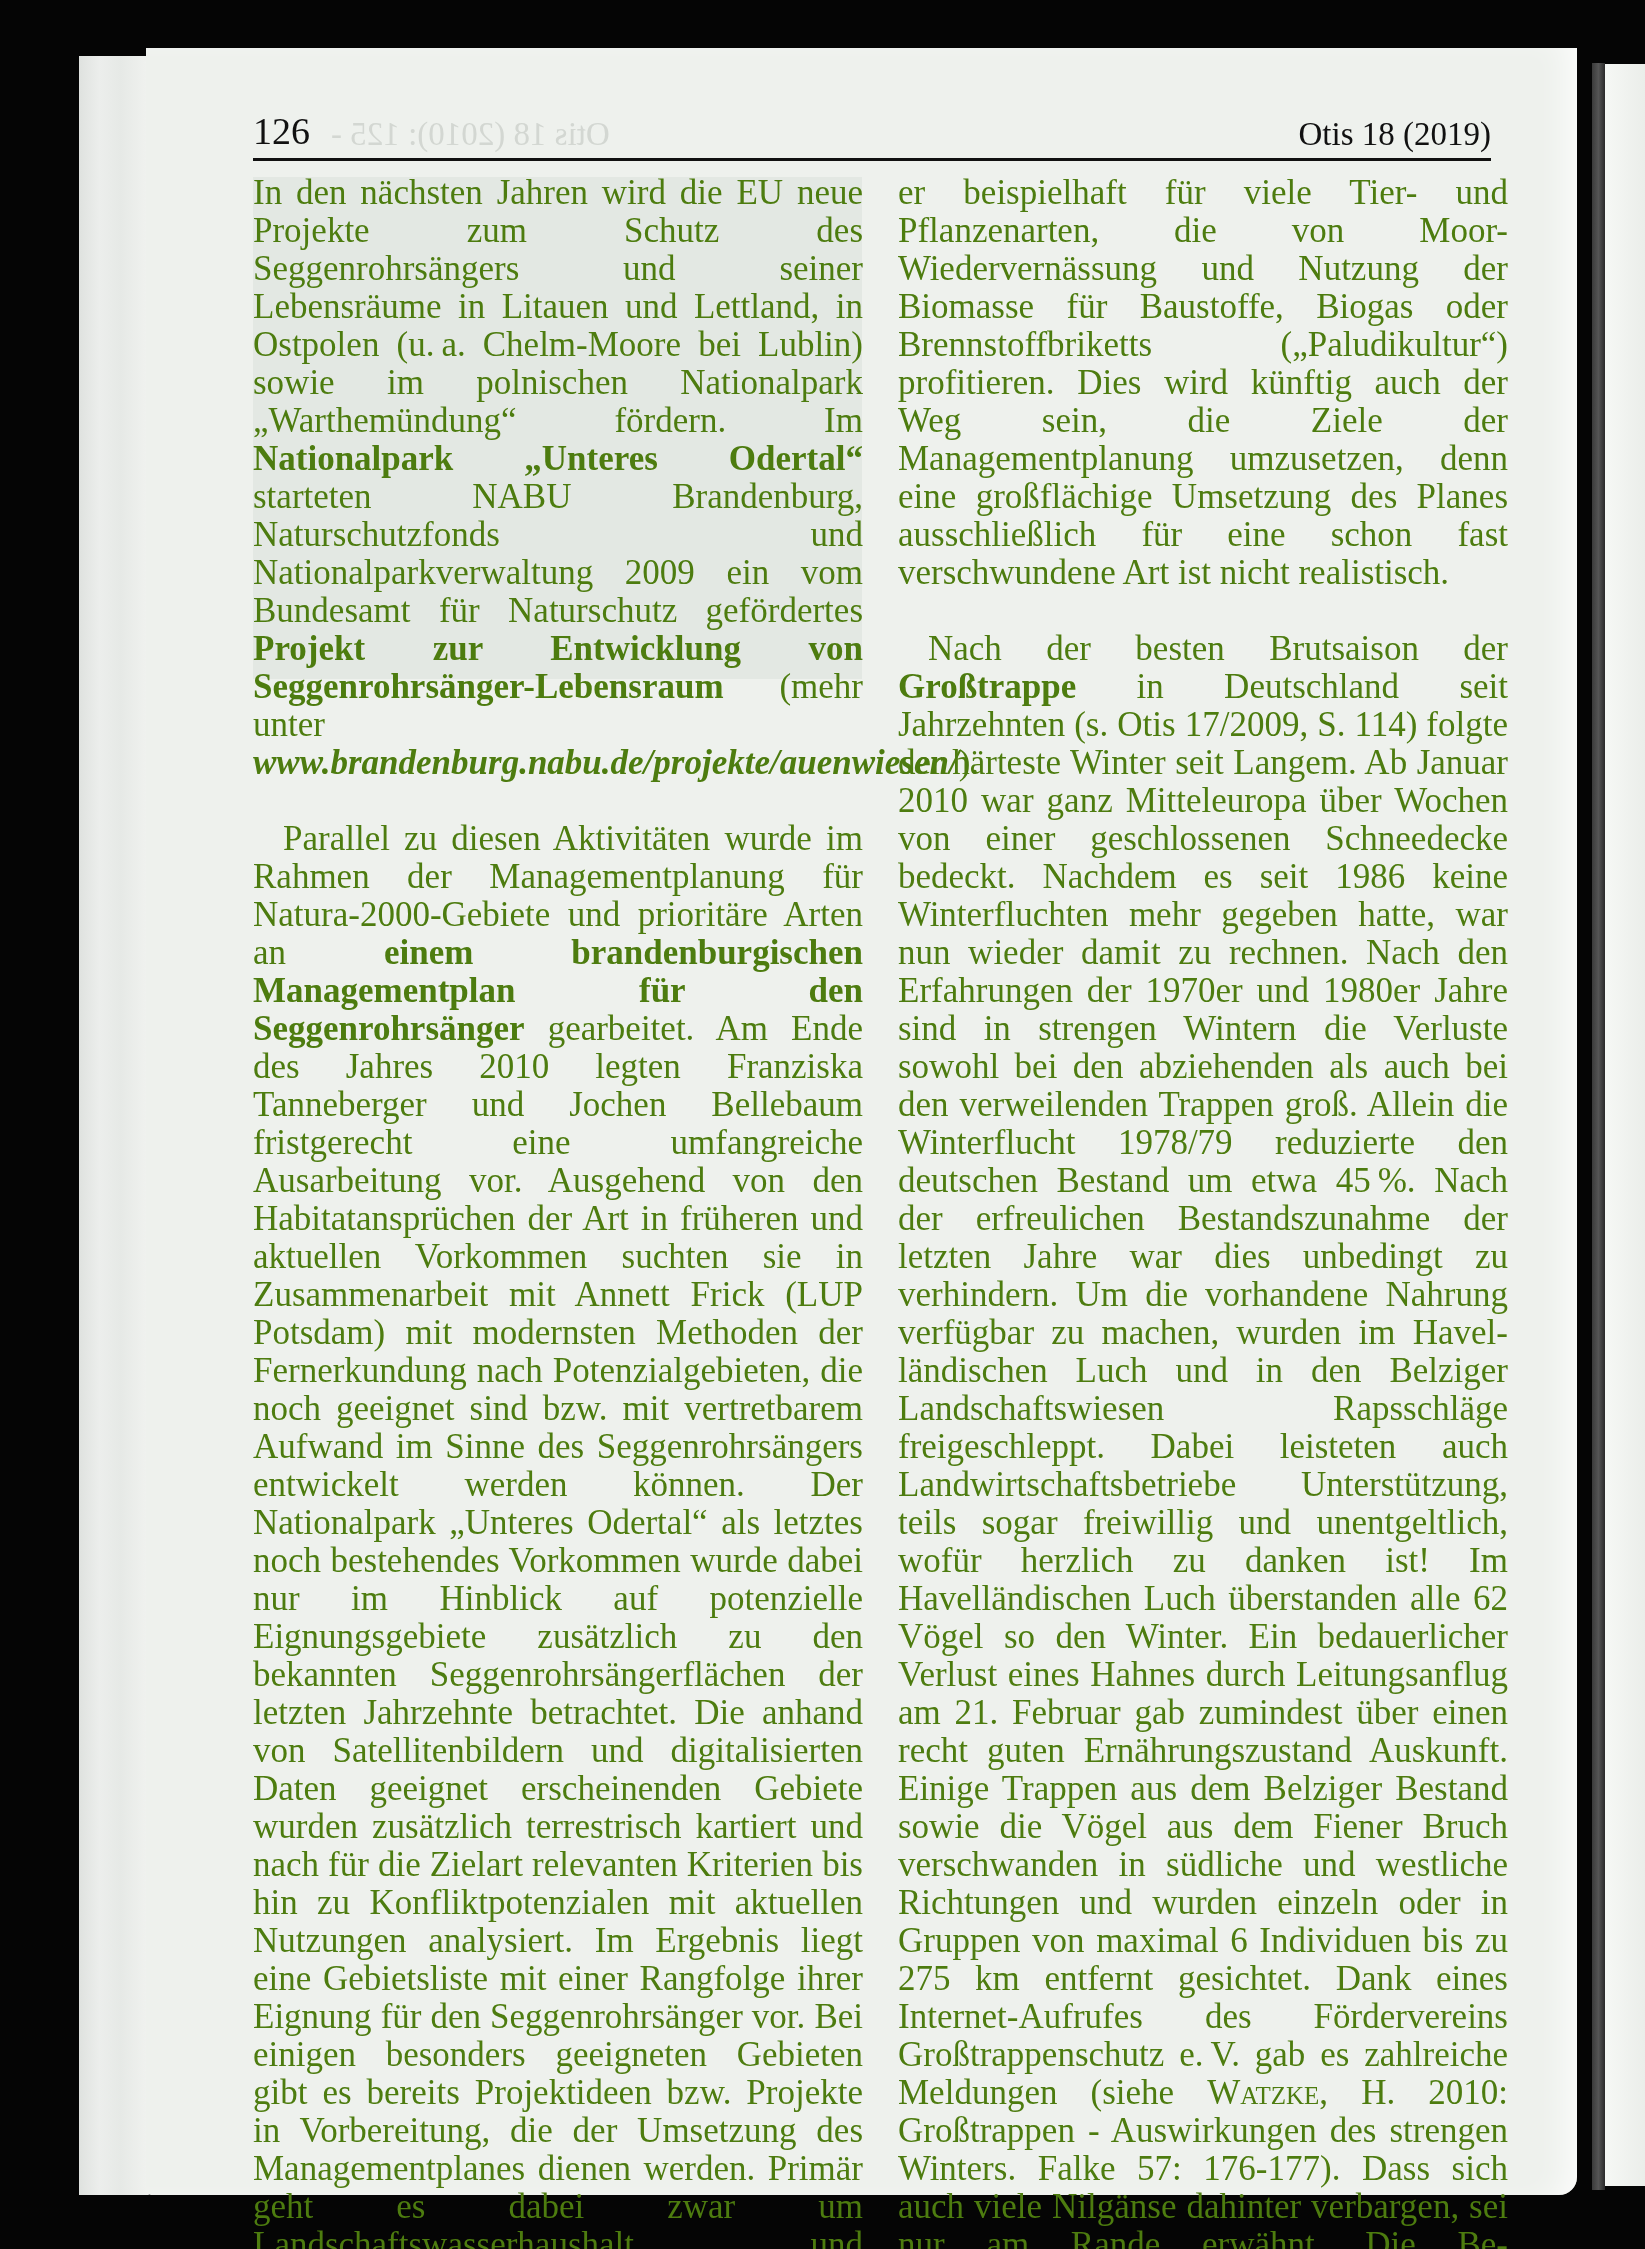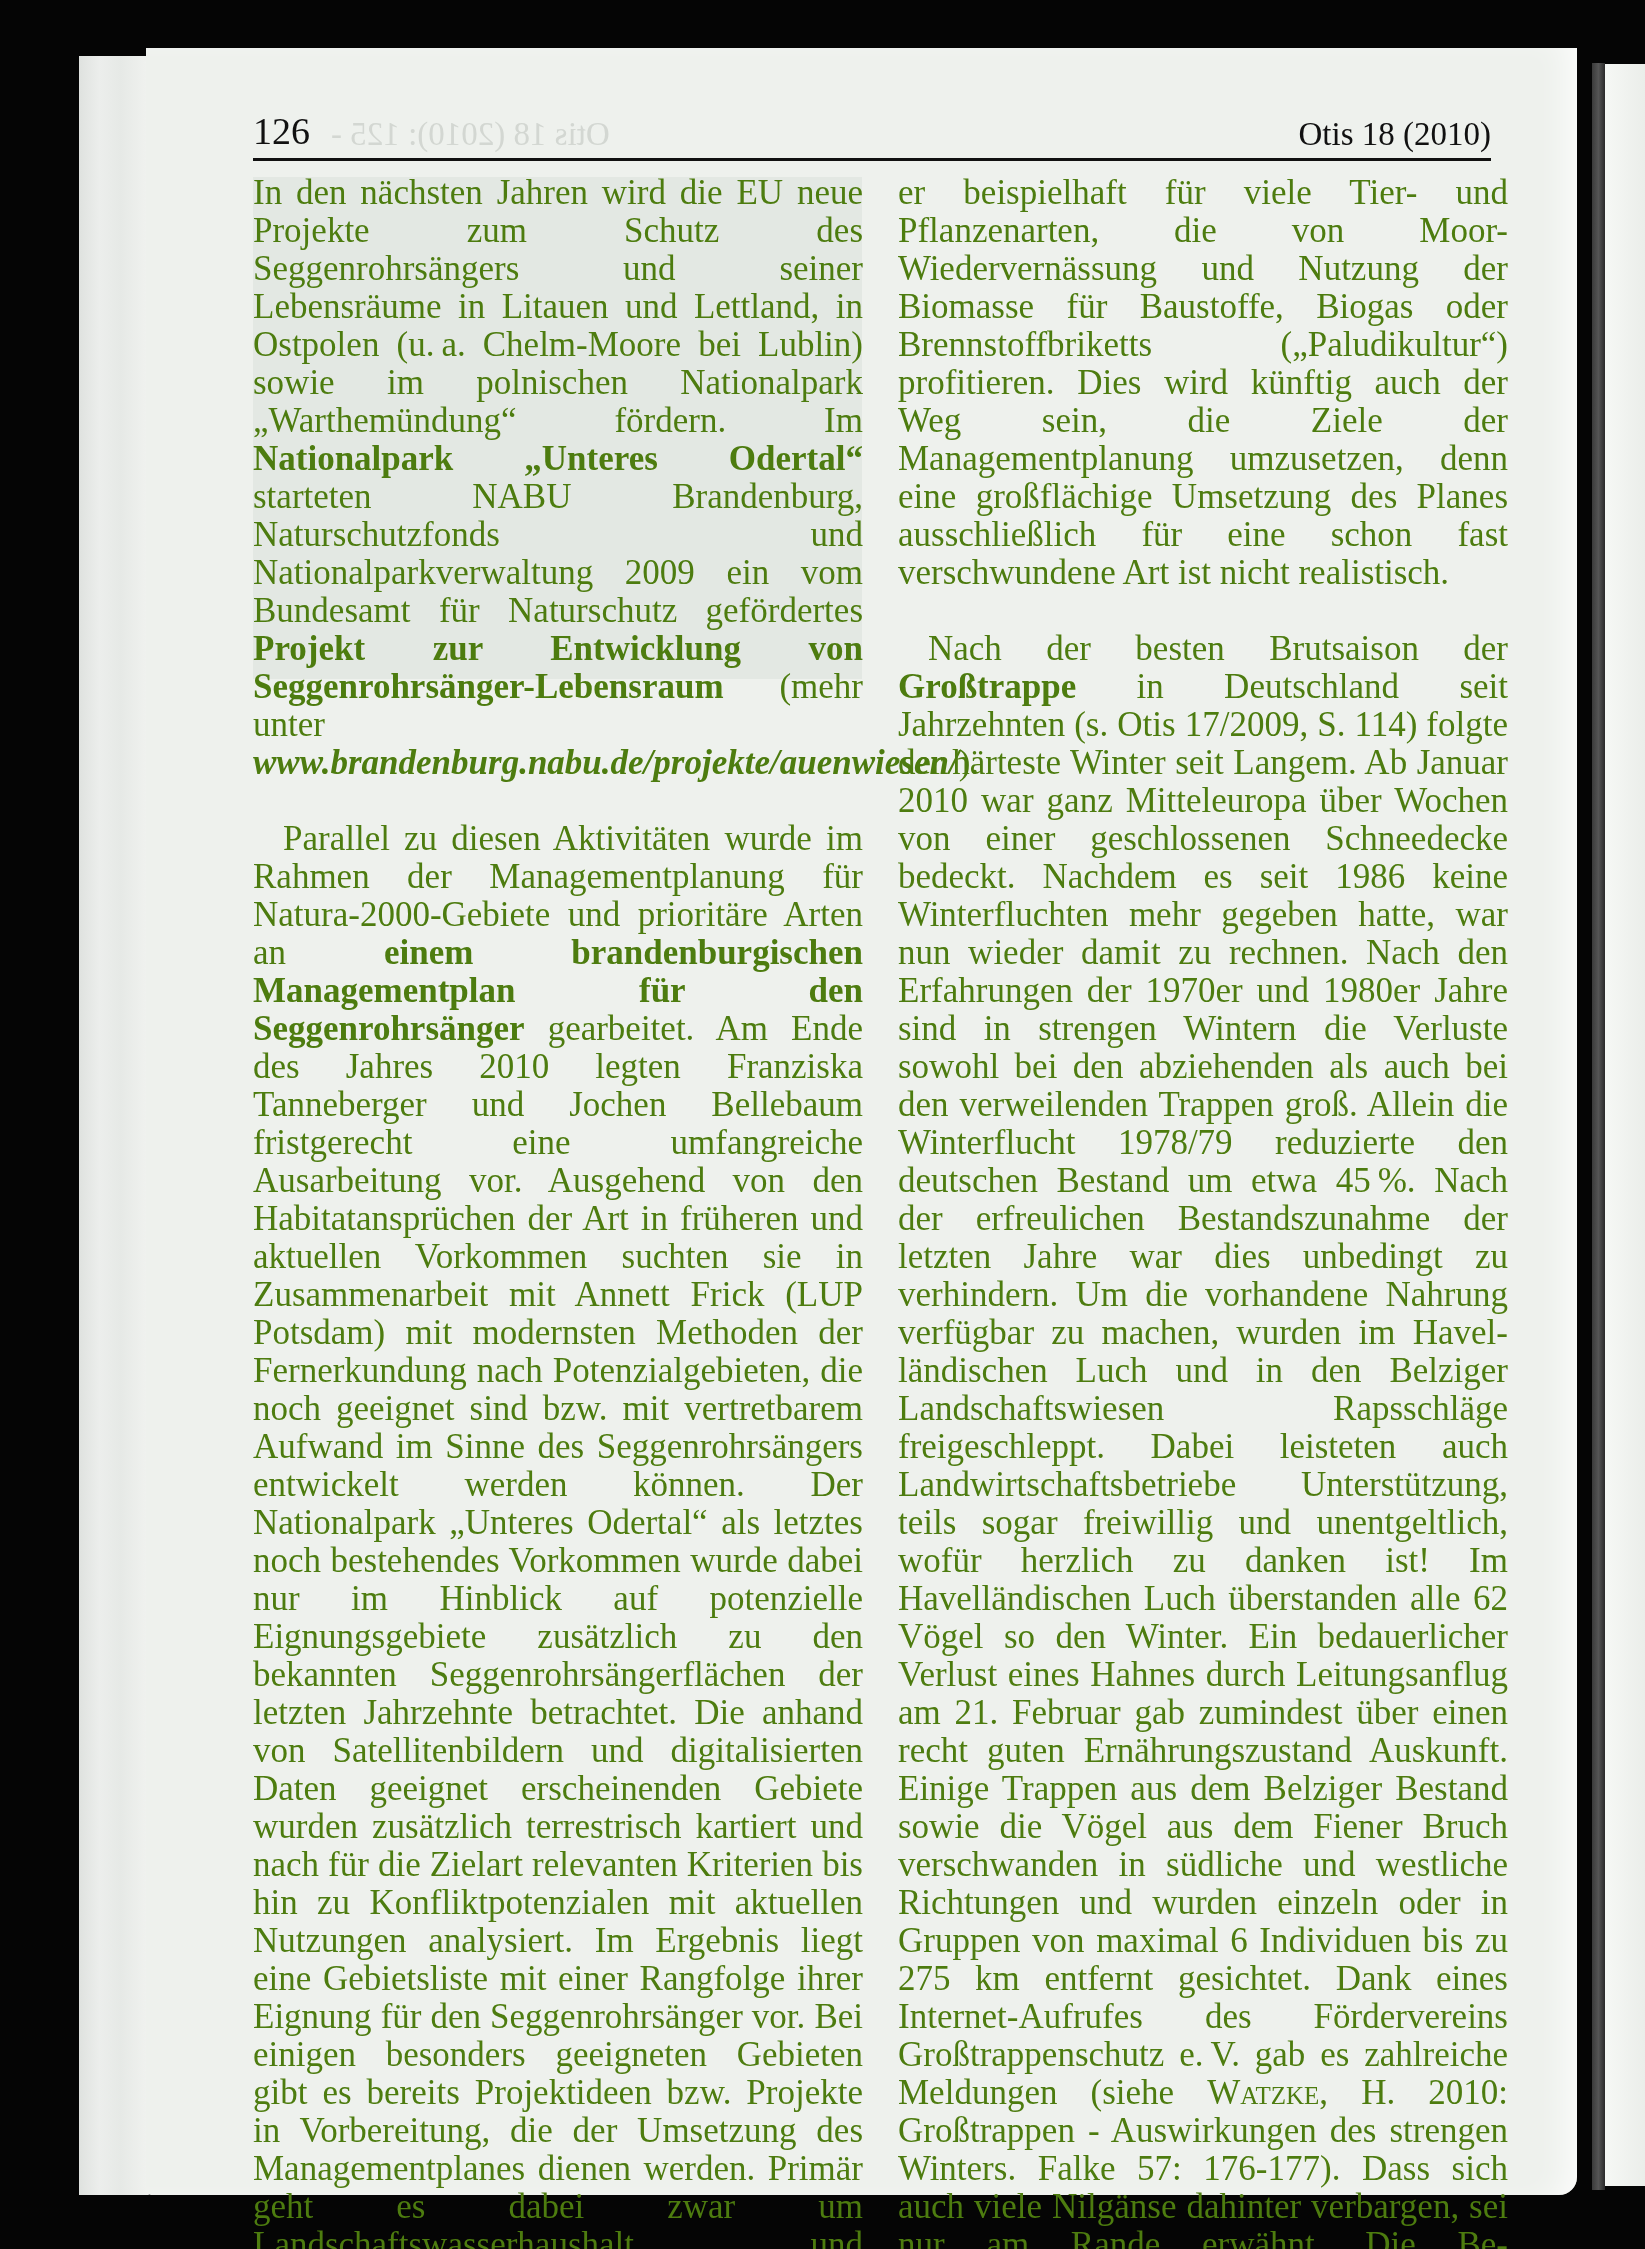--- a/index.html
+++ b/index.html
@@ -69,21 +69,21 @@
 <div class="page-stack"></div>
 <div class="page"></div>
 <div class="gutter"></div>
 <div class="next-page"></div>
 
 <div class="figure-shadow"></div>
 
 <div class="header">
   <span class="ghost">Otis 18 (2010): 125 -</span>
   <span class="pnum">126</span>
-  <span class="journal">Otis 18 (2010)</span>
+  <span class="journal">Otis 18 (2019)</span>
 </div>
 
 <div class="col left">
   <p><span>In den nächsten Jahren wird die EU neue Projekte zum Schutz des Seggenrohrsängers und seiner Lebensräume in Litauen und Lettland, in Ost­polen (u. a. Chelm-Moore bei Lublin) sowie im polnischen Nationalpark „Warthemündung“ fördern. Im </span><b>Nationalpark „Unteres Odertal“</b><span> starteten NABU Brandenburg, Naturschutzfonds und Nationalparkverwaltung 2009 ein vom Bun­desamt für Naturschutz gefördertes </span><b>Projekt zur Entwicklung von Seggenrohrsänger-Lebensraum</b><span> (mehr unter </span><i class="url">www.brandenburg.nabu.de/projekte/auenwiesen/</i><span>).</span></p>
   <p class="indent gap"><span>Parallel zu diesen Aktivitäten wurde im Rahmen der Managementplanung für Natura-2000-Gebiete und prioritäre Arten an </span><b>einem brandenburgischen Managementplan für den Seggenrohrsänger</b><span> gearbeitet. Am Ende des Jahres 2010 legten Franziska Tanneberger und Jochen Bellebaum fristgerecht eine umfangreiche Ausarbeitung vor. Ausgehend von den Habitatansprüchen der Art in früheren und aktuellen Vorkommen suchten sie in Zusammenarbeit mit Annett Frick (LUP Potsdam) mit modernsten Methoden der Fernerkundung nach Potenzialgebieten, die noch geeignet sind bzw. mit vertretbarem Aufwand im Sinne des Seggenrohrsängers entwickelt werden können. Der Nationalpark „Unteres Odertal“ als letztes noch bestehendes Vorkommen wurde dabei nur im Hinblick auf potenzielle Eignungsgebiete zusätzlich zu den bekannten Seggenrohrsängerflächen der letzten Jahrzehnte betrachtet. Die anhand von Satellitenbildern und digitalisierten Daten geeignet erscheinenden Gebiete wurden zusätzlich terrestrisch kartiert und nach für die Zielart relevanten Kriterien bis hin zu Konfliktpoten­zialen mit aktuellen Nutzungen analysiert. Im Ergebnis liegt eine Gebietsliste mit einer Rangfolge ihrer Eignung für den Seggenrohrsänger vor. Bei einigen besonders geeigneten Gebieten gibt es bereits Projektideen bzw. Projekte in Vorbereitung, die der Umsetzung des Managementplanes dienen werden. Primär geht es dabei zwar um Landschaftswasserhaushalt und Moorschutz (und damit auch um Klimaschutz), doch es lassen sich Synergien mit dem Seggenrohrsängerschutz nutzen. Als Charakterart nasser Niedermoore steht</span></p>
 </div>
 
 <div class="col right">
   <p><span>er beispielhaft für viele Tier- und Pflanzenarten, die von Moor-Wiedervernässung und Nutzung der Biomasse für Baustoffe, Biogas oder Brenn­stoffbriketts („Paludikultur“) profitieren. Dies wird künftig auch der Weg sein, die Ziele der Managementplanung umzusetzen, denn eine großflächige Umsetzung des Planes ausschließlich für eine schon fast verschwundene Art ist nicht realistisch.</span></p>
   <p class="indent gap"><span>Nach der besten Brutsaison der </span><b>Großtrappe</b><span> in Deutschland seit Jahrzehnten (s. Otis 17/2009, S. 114) folgte der härteste Winter seit Langem. Ab Ja­nuar 2010 war ganz Mitteleuropa über Wochen von einer geschlossenen Schneedecke bedeckt. Nach­dem es seit 1986 keine Winterfluchten mehr gege­ben hatte, war nun wieder damit zu rechnen. Nach den Erfahrungen der 1970er und 1980er Jahre sind in strengen Wintern die Verluste sowohl bei den ab­ziehenden als auch bei den verweilenden Trappen groß. Allein die Winterflucht 1978/79 reduzierte den deutschen Bestand um etwa 45 %. Nach der er­freulichen Bestandszunahme der letzten Jahre war dies unbedingt zu verhindern. Um die vorhandene Nahrung verfügbar zu machen, wurden im Havel­ländischen Luch und in den Belziger Landschafts­wiesen Rapsschläge freigeschleppt. Dabei leisteten auch Landwirtschaftsbetriebe Unterstützung, teils sogar freiwillig und unentgeltlich, wofür herzlich zu danken ist! Im Havelländischen Luch überstan­den alle 62 Vögel so den Winter. Ein bedauerlicher Verlust eines Hahnes durch Leitungsanflug am 21. Februar gab zumindest über einen recht guten Er­nährungszustand Auskunft. Einige Trappen aus dem Belziger Bestand sowie die Vögel aus dem Fie­ner Bruch verschwanden in südliche und westliche Richtungen und wurden einzeln oder in Gruppen von maximal 6 Individuen bis zu 275 km entfernt gesichtet. Dank eines Internet-Aufrufes des Förder­vereins Großtrappenschutz e. V. gab es zahlreiche Meldungen (siehe </span><span class="sc">Watzke</span><span>, H. 2010: Großtrappen - Auswirkungen des strengen Winters. Falke 57: 176-177). Dass sich auch viele Nilgänse dahinter verbargen, sei nur am Rande erwähnt. Die Be­standserfassung im Frühjahr ergab mindestens 107 Großtrappen. Auch wenn dies gegenüber dem Vor­jahr sieben Vögel weniger waren, ist die Zahl eher mit Erleichterung aufzunehmen, denn es hätte auch</span></p>

